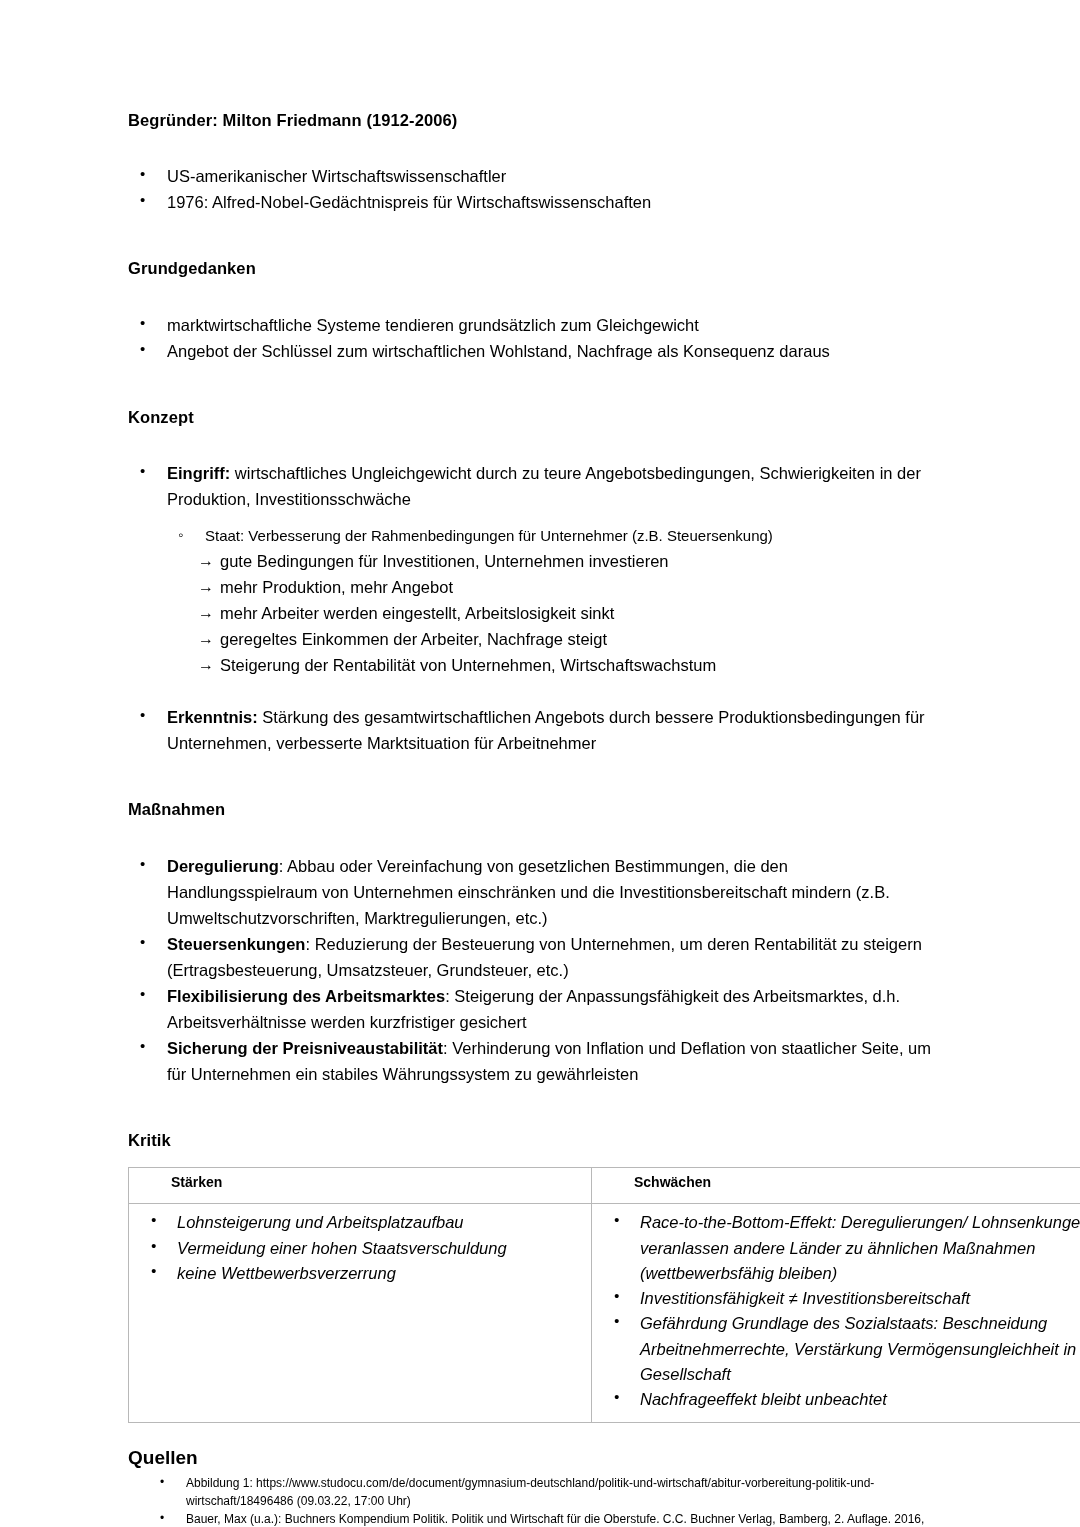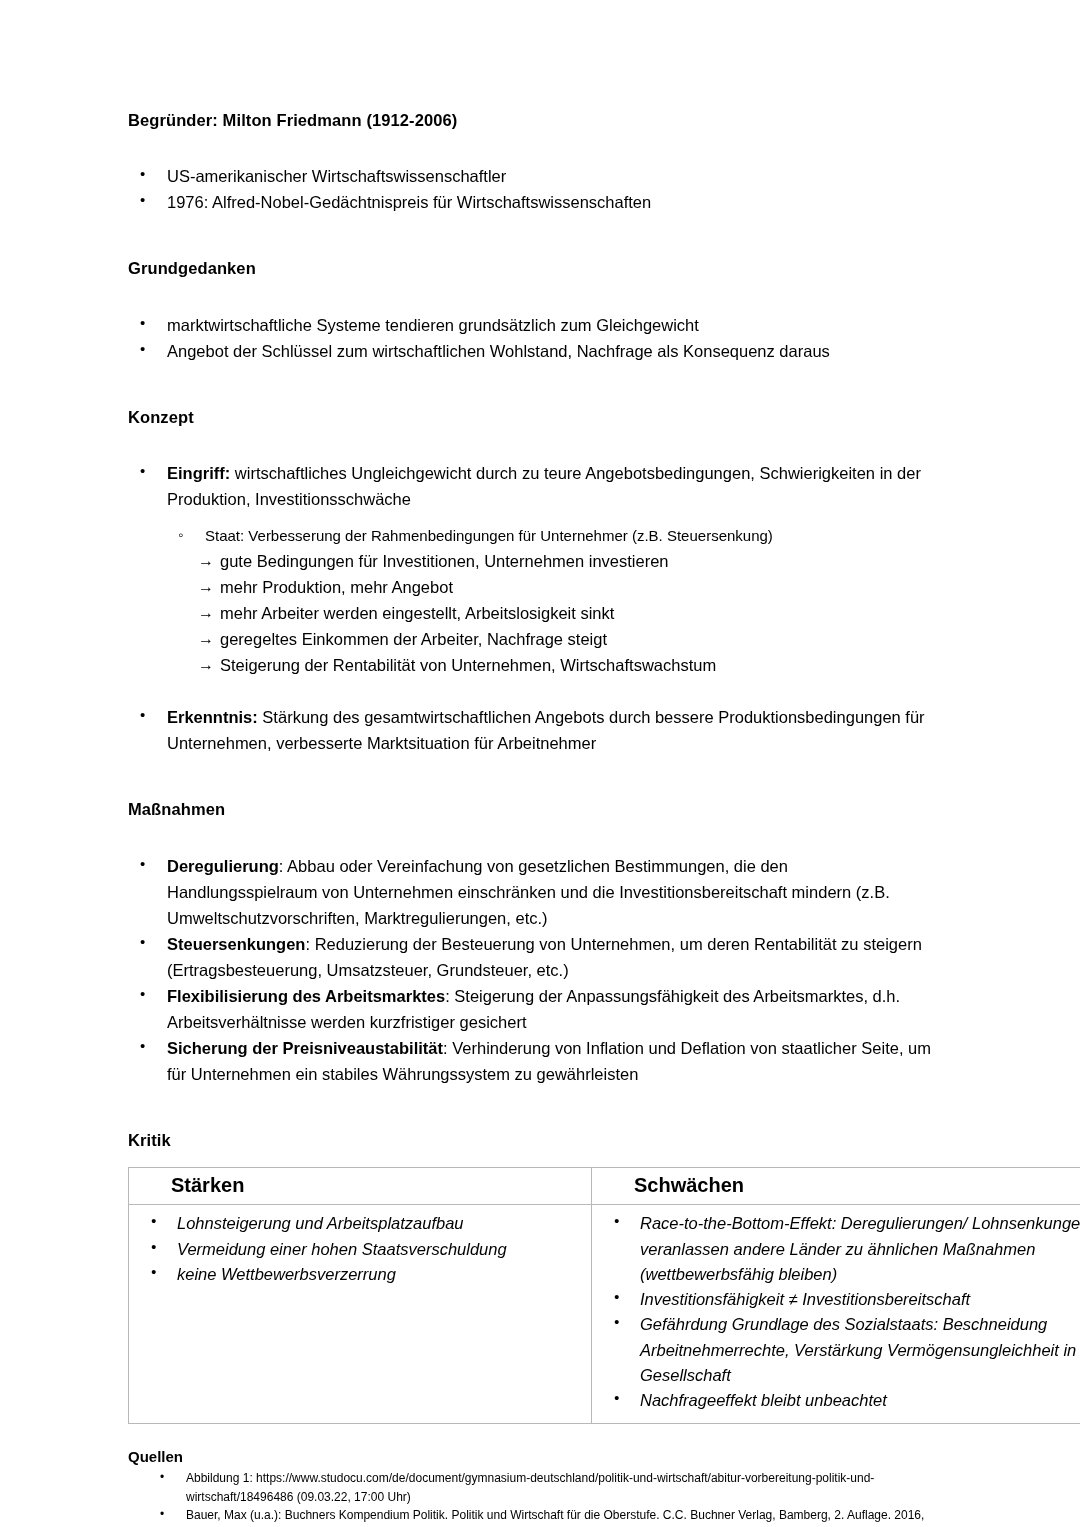--- a/index.html
+++ b/index.html
@@ -112,21 +112,21 @@
     margin-left: 0px;
     table-layout: fixed;
   }
   table.krit th, table.krit td {
     border: 1px solid #b8b8b8;
     vertical-align: top;
     padding: 0;
   }
   table.krit th {
     text-align: left;
-    font-size: 20px;
+    font-size: 14px;
     font-weight: bold;
     padding: 6px 0 7px 42px;
     height: 22px;
   }
   table.krit td {
     padding: 6px 8px 10px 0;
   }
   table.krit td ul {
     list-style: none;
     margin: 0;
@@ -145,21 +145,21 @@
     left: 22px;
     top: -1px;
     font-size: 15px;
   }
   .col-a { width: 420px; }
   .col-b { width: 464px; }
   .cell-a { height: 198px; }
 
   
   .quellen-head {
-    font-size: 15px;
+    font-size: 19px;
     font-weight: bold;
     margin: 0;
     line-height: 1.4;
   }
   ul.quellen {
     list-style: none;
     margin: 2px 0 0 0;
     padding: 0;
   }
   ul.quellen > li {

